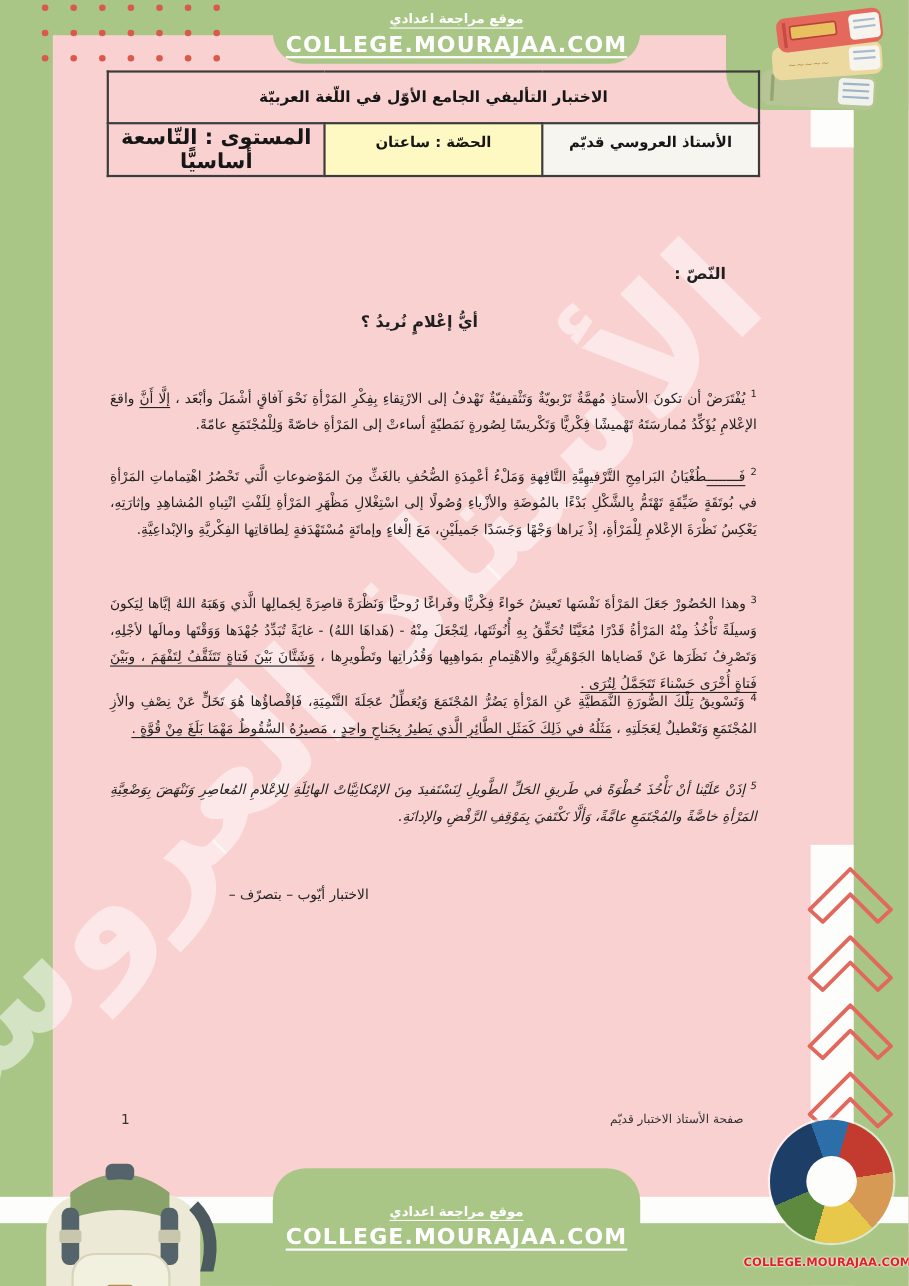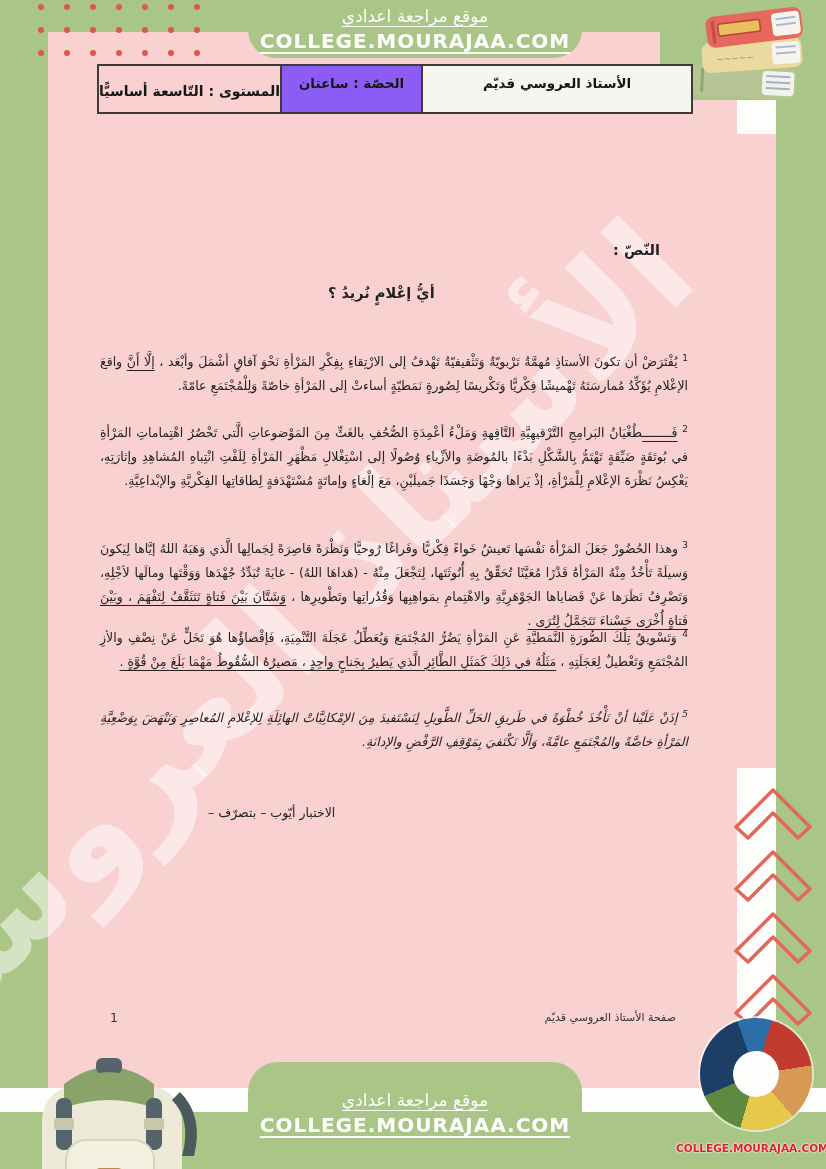--- a/index.html
+++ b/index.html
@@ -17,21 +17,21 @@
   .block-topright { position:absolute; left:660px; top:0; width:166px; height:100px; background:#a9c686; border-bottom-left-radius:35px; z-index:1; }
   .white-sq-topright { position:absolute; left:737px; top:100px; width:39px; height:34px; background:#fdfdfb; z-index:1; }
   .tab-top { position:absolute; left:248px; top:0; width:334px; height:58px; background:#a9c686; border-radius:0 0 28px 28px; z-index:2; }
   .white-col-right { position:absolute; left:737px; top:768px; width:39px; height:401px; background:#fdfdfb; z-index:1; }
   .band-white-bottom { position:absolute; left:0; top:1088px; width:826px; height:26px; background:#fdfdfb; z-index:1; }
   .band-bottom { position:absolute; left:0; top:1112px; width:826px; height:57px; background:#a9c686; z-index:1; }
   .tab-bottom { position:absolute; left:248px; top:1062px; width:334px; height:107px; background:#a9c686; border-radius:30px 30px 0 0; z-index:2; }
 
   
   .banner { position:absolute; z-index:4; width:334px; text-align:center; color:#fff; }
-  .banner .ar  { display:inline-block; font-size:17px; font-weight:normal; text-decoration:underline; text-underline-offset:4px; direction:rtl; }
+  .banner .ar  { display:inline-block; font-size:12px; font-weight:bold; text-decoration:underline; text-underline-offset:4px; direction:rtl; }
   .banner .url { display:block; font-size:20px; font-weight:bold; letter-spacing:1px; text-decoration:underline; text-underline-offset:4px; margin-top:3px; }
   .banner-top { left:248px; top:6px; }
   .banner-bottom { left:248px; top:1090px; }
 
   
   .dots { position:absolute; left:38px; top:4px; z-index:3; }
   .dots i { position:absolute; width:6px; height:6px; border-radius:50%; background:#d95a4c; }
 
   
   .watermark {
@@ -43,22 +43,22 @@
   }
 
   
   .info-table {
     position:absolute; left:97px; top:64px; width:594px; z-index:5;
     border-collapse:collapse; direction:rtl; table-layout:fixed;
   }
   .info-table td { border:2px solid #3c3c3c; font-weight:bold; text-align:center; color:#161616; }
   .info-table .t-title { height:47px; font-size:14px; vertical-align:middle; }
   .info-table .t-teacher { width:270px; height:48px; font-size:13.5px; vertical-align:top; padding-top:9px; background:#f7f5f0; }
-  .info-table .t-session { width:141px; font-size:13.5px; vertical-align:top; padding-top:9px; background:#8b5cf6; }
-  .info-table .t-level   { width:183px; font-size:14px; vertical-align:top; padding-top:17px; }
+  .info-table .t-session { width:141px; font-size:13.5px; vertical-align:top; padding-top:9px; background:#fef9c3; }
+  .info-table .t-level   { width:183px; font-size:19px; vertical-align:top; padding-top:1px; }
 
   
   .doc { position:absolute; left:100px; top:0; width:588px; z-index:5; direction:rtl; }
   .sec-heading { position:absolute; top:242px; right:28px; font-size:14.5px; font-weight:bold; }
   .doc-title   { position:absolute; top:285px; left:228px; right:auto; font-size:14.5px; font-weight:bold; white-space:nowrap; direction:rtl; }
   .para { position:absolute; right:0; width:100%; font-size:12.5px; line-height:24px; text-align:justify; color:#222; }
   .para sup { font-size:9px; line-height:0; }
   .para .u { text-decoration:underline; text-underline-offset:4px; }
   .para:nth-of-type(1){ top:350px; }
   .para:nth-of-type(2){ top:421px; }
@@ -158,20 +158,23 @@
       <line x1="88" y1="18" x2="108" y2="18" stroke="#a8bcd0" stroke-width="2"></line>
       <line x1="88" y1="24" x2="108" y2="24" stroke="#a8bcd0" stroke-width="2"></line>
       <rect x="30" y="16" width="42" height="12" rx="2" fill="#e8c060" stroke="#b9413a" stroke-width="1.5"></rect>
       <line x1="25" y1="12" x2="25" y2="35" stroke="#c44c42" stroke-width="3"></line>
     </g>
   </svg>
 </div>
 
 <table class="info-table">
   <tbody>
+      <tr>
+    <td class="t-title" colspan="3">الاختبار التأليفي الجامع الأوّل في اللّغة العربيّة</td>
+  </tr>
   <tr>
     <td class="t-teacher">الأستاذ العروسي قديّم</td>
     <td class="t-session">الحصّة : ساعتان</td>
     <td class="t-level">المستوى : التّاسعة أساسيًّا</td>
   </tr>
 </tbody>
   </table>
 
 <div class="doc">
   <div class="sec-heading">النّصّ :</div>
@@ -195,21 +198,21 @@
       <path d="M42 4 L79 41 L67 52 L42 27 L17 52 L5 41 Z" fill="none" stroke="#e2675c" stroke-width="3.5" stroke-linejoin="round"></path>
     </svg>
   <svg width="84" height="56" viewBox="0 0 84 56">
       <path d="M42 4 L79 41 L67 52 L42 27 L17 52 L5 41 Z" fill="none" stroke="#e2675c" stroke-width="3.5" stroke-linejoin="round"></path>
     </svg>
   <svg width="84" height="56" viewBox="0 0 84 56">
       <path d="M42 4 L79 41 L67 52 L42 27 L17 52 L5 41 Z" fill="none" stroke="#e2675c" stroke-width="3.5" stroke-linejoin="round"></path>
     </svg>
 </div>
 
-<div class="footer-label">صفحة الأستاذ العروسي قديّم</div>
+<div class="footer-label">صفحة الأستاذ الاختبار قديّم</div>
 <div class="page-number">1</div>
 
 <div class="backpack">
   <svg width="210" height="113" viewBox="0 0 210 113">
     <path d="M60 28 Q105 -6 150 28 L150 46 L60 46 Z" fill="#8aa36b"></path>
     <rect x="92" y="2" width="26" height="16" rx="6" fill="#55636b"></rect>
     <rect x="38" y="30" width="140" height="120" rx="34" fill="#ecead6"></rect>
     <path d="M60 30 Q105 2 150 30 L150 52 Q105 36 60 52 Z" fill="#8aa36b"></path>
     <rect x="52" y="42" width="16" height="52" rx="7" fill="#55636b"></rect>
     <rect x="142" y="42" width="16" height="52" rx="7" fill="#55636b"></rect>

